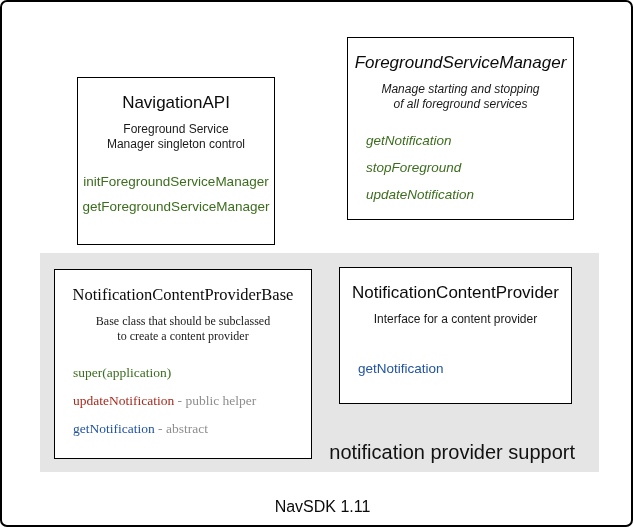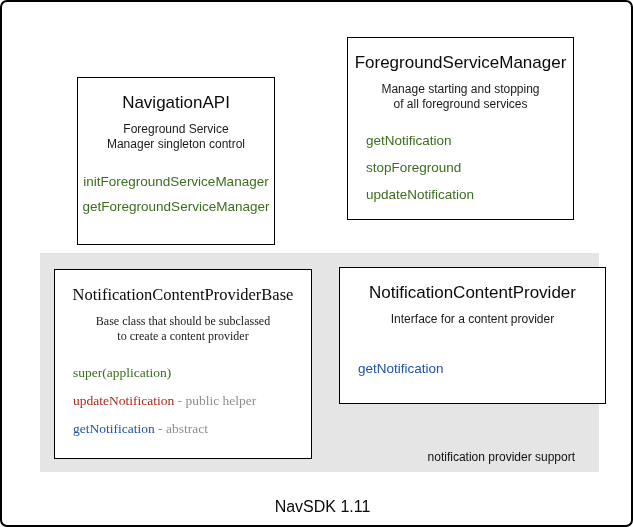--- a/index.html
+++ b/index.html
@@ -23,33 +23,33 @@
   }
   .panel {
     position: absolute;
     left: 38px; top: 251px;
     width: 559px; height: 219px;
     background: #e5e5e5;
   }
   .panel-label {
     position: absolute;
     right: 24px; bottom: 8px;
-    font-size: 12px;
+    font-size: 20px;
     color: #111111;
   }
   .class-box {
     position: absolute;
     background: #ffffff;
     border: 1.5px solid #000000;
     box-sizing: border-box;
   }
   .box-nav      { left: 75px;  top: 75px;  width: 198px; height: 168px; }
-  .box-fsm      { left: 345px; top: 35px;  width: 227px; height: 183px; }
+  .box-fsm      { left: 345px; top: 35px;  width: 227px; height: 183px; font-style: italic; }
   .box-base     { left: 52px;  top: 267px; width: 258px; height: 190px; font-family: Liberation Serif, serif; }
-  .box-provider { left: 337px; top: 265px; width: 267px; height: 137px; }
+  .box-provider { left: 337px; top: 265px; width: 233px; height: 137px; }
 
   .box-title {
     margin-top: 15px;
     text-align: center;
     font-size: 17px;
     color: #0b0b0b;
     white-space: nowrap;
   }
   .box-base .box-title { font-size: 16.5px; }
   .box-desc {

